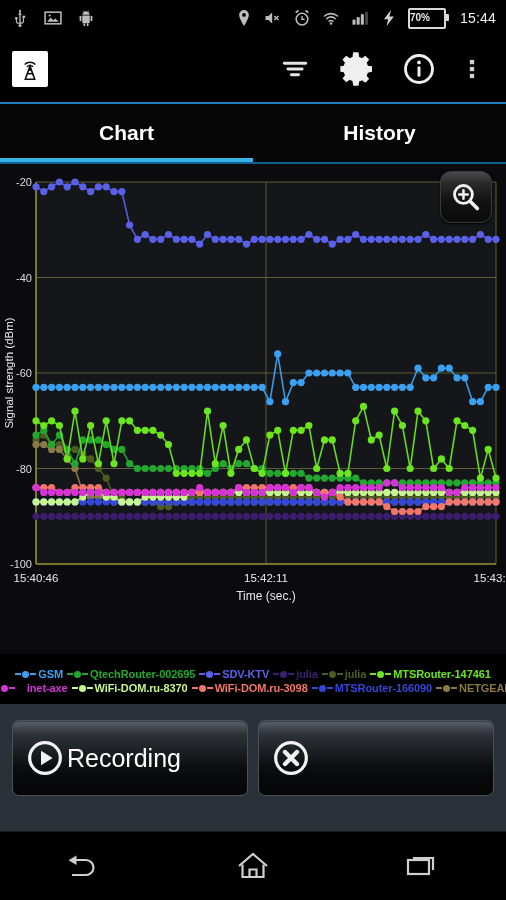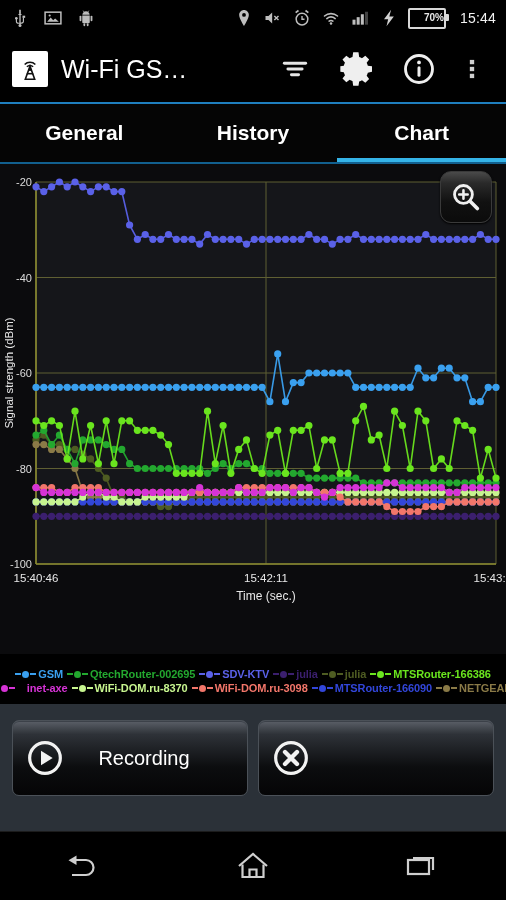--- a/index.html
+++ b/index.html
@@ -5,21 +5,21 @@
   html,body{margin:0;padding:0;background:#000;}
   body{width:506px;height:900px;overflow:hidden;font-family:"Liberation Sans",sans-serif;color:#fff;}
   .phone{position:relative;width:506px;height:900px;background:#0a0a0a;display:flex;flex-direction:column;}
 
   
   .statusbar{height:36px;background:#000;display:flex;align-items:center;padding:0 10px;flex:0 0 36px;}
   .sb-left{display:flex;align-items:center;gap:13px;}
   .sb-right{margin-left:auto;display:flex;align-items:center;gap:9px;}
   .sb-ico{width:20px;height:20px;display:block;opacity:.92;}
   .sb-time{font-size:14px;color:#f2f2f2;letter-spacing:.2px;margin-left:5px;font-weight:400;}
-  .batt{position:relative;width:34px;height:17px;border:2px solid #d8d8d8;border-radius:2px;display:flex;align-items:center;justify-content:flex-end;}
+  .batt{position:relative;width:34px;height:17px;border:2px solid #d8d8d8;border-radius:2px;display:flex;align-items:center;justify-content:flex-start;}
   .batt:after{content:"";position:absolute;right:-5px;top:4px;width:3px;height:7px;background:#d8d8d8;border-radius:0 1px 1px 0;}
   .batt span{font-size:10px;color:#e8e8e8;font-weight:700;line-height:1;}
 
   
   .appbar{height:66px;flex:0 0 66px;background:#000;display:flex;align-items:center;padding:0 12px;}
   .app-logo{width:36px;height:36px;background:#fff;border-radius:2px;display:flex;align-items:center;justify-content:center;flex:0 0 36px;}
   .app-title{font-size:25px;color:#fff;margin-left:13px;white-space:nowrap;font-weight:400;}
   .appbar-actions{margin-left:auto;display:flex;align-items:center;gap:0;}
   .ab-btn{width:62px;height:62px;display:flex;align-items:center;justify-content:center;}
   .ab-btn.small{width:44px;}
@@ -46,21 +46,21 @@
   .legend-item .dash{width:6px;height:2px;}
   .legend-item .dot{width:7px;height:7px;border-radius:50%;margin:0 1px;}
   .legend-item .lbl{margin-left:2px;font-weight:700;letter-spacing:-.1px;}
 
   
   .btnbar{flex:1 1 auto;background:#2b3138;display:flex;align-items:flex-start;justify-content:center;gap:10px;padding:16px 12px 0 12px;}
   .bigbtn{flex:1;height:74px;border-radius:7px;border:1px solid #4b5158;
     background:linear-gradient(180deg,#5b6068 0%,#2e3238 18%,#0c0d0f 62%,#050506 100%);
     display:flex;align-items:center;padding:0 10px;box-shadow:0 1px 0 #3c4149 inset;}
   .bigbtn .bicon{width:44px;height:44px;flex:0 0 44px;display:flex;align-items:center;justify-content:center;}
-  .bigbtn .blabel{flex:1;text-align:center;font-size:20px;color:#fff;padding-right:16px;}
+  .bigbtn .blabel{flex:1;font-size:25px;color:#fff;padding-right:16px;}
 
   
   .navbar{flex:0 0 68px;height:68px;background:#000;display:flex;align-items:center;justify-content:space-around;border-top:1px solid #1c1c1c;}
   .nav-btn{width:90px;height:56px;display:flex;align-items:center;justify-content:center;}
 </style>
 </head>
 <body>
 
 <div class="phone">
 
@@ -139,21 +139,20 @@
       <svg width="30" height="30" viewBox="0 0 32 32">
           <g stroke="#111" stroke-width="1.7" fill="none">
             <path d="M16 27l-5 0 5-14 5 14z"></path>
             <path d="M12.6 21h6.8"></path>
             <path d="M10.3 11.2a8 8 0 0 1 11.4 0"></path>
             <path d="M12.7 13.6a4.6 4.6 0 0 1 6.6 0"></path>
           </g>
           <circle cx="16" cy="16.6" r="1.6" fill="#111"></circle>
         </svg>
     </div>
-    <div class="app-title">Wi-Fi GS…</div>
     <div class="appbar-actions">
       <div class="ab-btn">
         <svg width="34" height="34" viewBox="0 0 24 24">
             <g stroke="#e6e6e6" stroke-width="2.1" stroke-linecap="round">
               <path d="M4.5 8h15"></path>
               <path d="M7 12h10"></path>
               <path d="M9.5 16h5"></path>
             </g>
           </svg>
       </div>
@@ -177,30 +176,26 @@
               <rect x="10" y="10" width="4" height="4"></rect>
               <rect x="10" y="16.4" width="4" height="4"></rect>
             </g>
           </svg>
       </div>
     </div>
   </div>
   <div class="divider-blue"></div>
 
   <div class="tabs">
-    <div class="tab">
-        <span>General</span>
+    <div class="tab active">
+        <span>Chart</span>
         <div class="ul"></div>
       </div>
     <div class="tab">
         <span>History</span>
-        <div class="ul"></div>
-      </div>
-    <div class="tab active">
-        <span>Chart</span>
         <div class="ul"></div>
       </div>
   </div>
   <div class="tabs-underline"></div>
 
   <div class="chartwrap">
     <svg class="chart-svg" id="chart" viewBox="0 0 506 490">
         <rect x="36" y="18" width="460" height="382" fill="#15161a"></rect>
         <line x1="36" y1="18" x2="496" y2="18" stroke="#5f5f33" stroke-width="1"></line>
         <text x="32" y="22" text-anchor="end" fill="#dcdcdc" font-size="11" font-family="&quot;Liberation Sans&quot;,sans-serif">-20</text>
@@ -954,21 +949,21 @@
         <div class="legend-item">
           <span class="dash" style="background: rgb(78, 92, 34);"></span>
           <span class="dot" style="background: rgb(78, 92, 34);"></span>
           <span class="dash" style="background: rgb(78, 92, 34);"></span>
           <span class="lbl" style="color: rgb(78, 92, 34);">julia</span>
         </div>
         <div class="legend-item">
           <span class="dash" style="background: rgb(106, 229, 30);"></span>
           <span class="dot" style="background: rgb(106, 229, 30);"></span>
           <span class="dash" style="background: rgb(106, 229, 30);"></span>
-          <span class="lbl" style="color: rgb(106, 229, 30);">MTSRouter-166386</span>
+          <span class="lbl" style="color: rgb(106, 229, 30);">MTSRouter-147461</span>
         </div>
       </div>
       <div class="legend-row">
         <div class="legend-item">
           <span class="dash" style="background: rgb(214, 51, 214);"></span>
           <span class="dot" style="background: rgb(214, 51, 214);"></span>
           <span class="dash" style="background: rgb(214, 51, 214);"></span>
           <span class="lbl" style="color: rgb(214, 51, 214); margin-left: 12px;">inet-axe</span>
         </div>
         <div class="legend-item">

